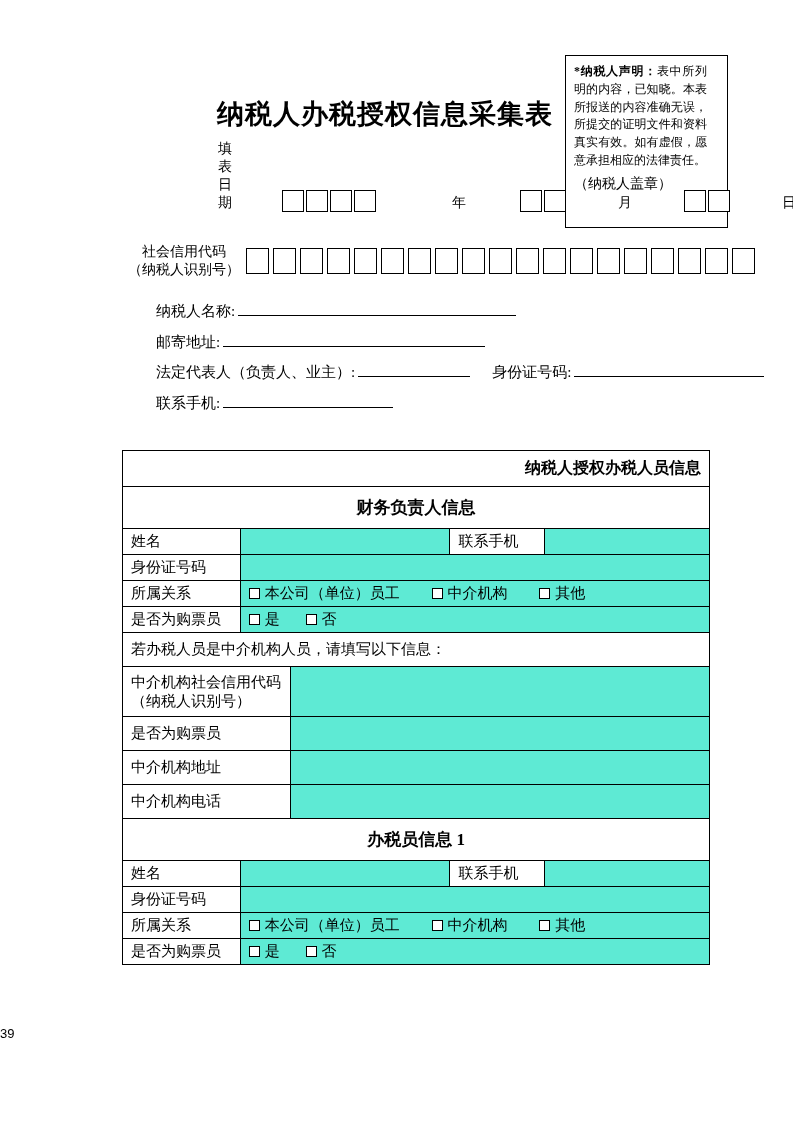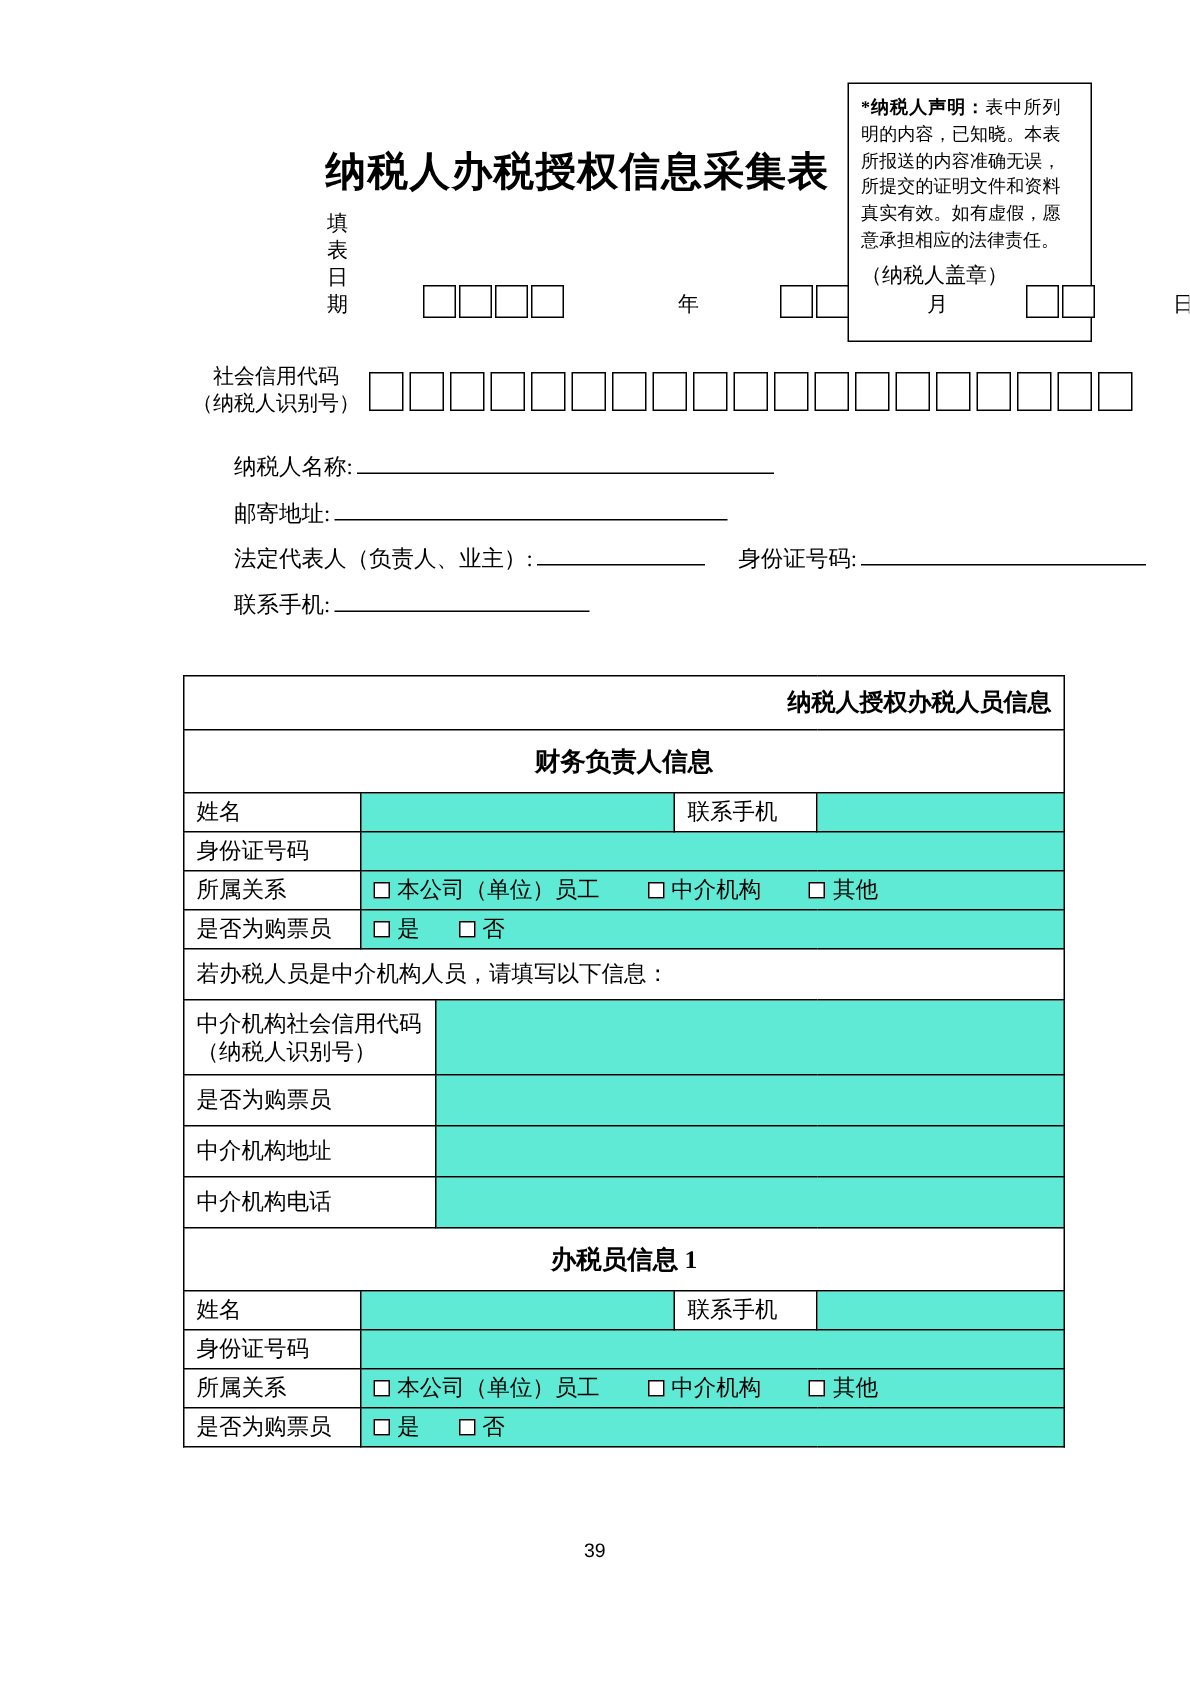--- a/index.html
+++ b/index.html
@@ -85,21 +85,21 @@
   .row-tall { height: 50px; }
   .opt { margin-right: 28px; white-space: nowrap; }
   .cb {
     display: inline-block; width: 11px; height: 11px;
     border: 1px solid #000; margin-right: 5px; vertical-align: -1px; background: #fff;
   }
 
   .pagenum {
     position: absolute;
     left: 0; top: 1026px; width: 100%;
-    text-align: center; font-size: 13px;
+    text-align: left; font-size: 13px;
     font-family: "Liberation Sans", "DejaVu Sans", sans-serif;
   }
 </style>
 </head>
 <body>
 
 <div class="page">
 
   <div class="decl-box">
     <p class="decl-text"><b>*纳税人声明：</b><span>表中所列明的内容，已知晓。本表所报送的内容准确无误，所提交的证明文件和资料真实有效。如有虚假，愿意承担相应的法律责任。</span></p>

